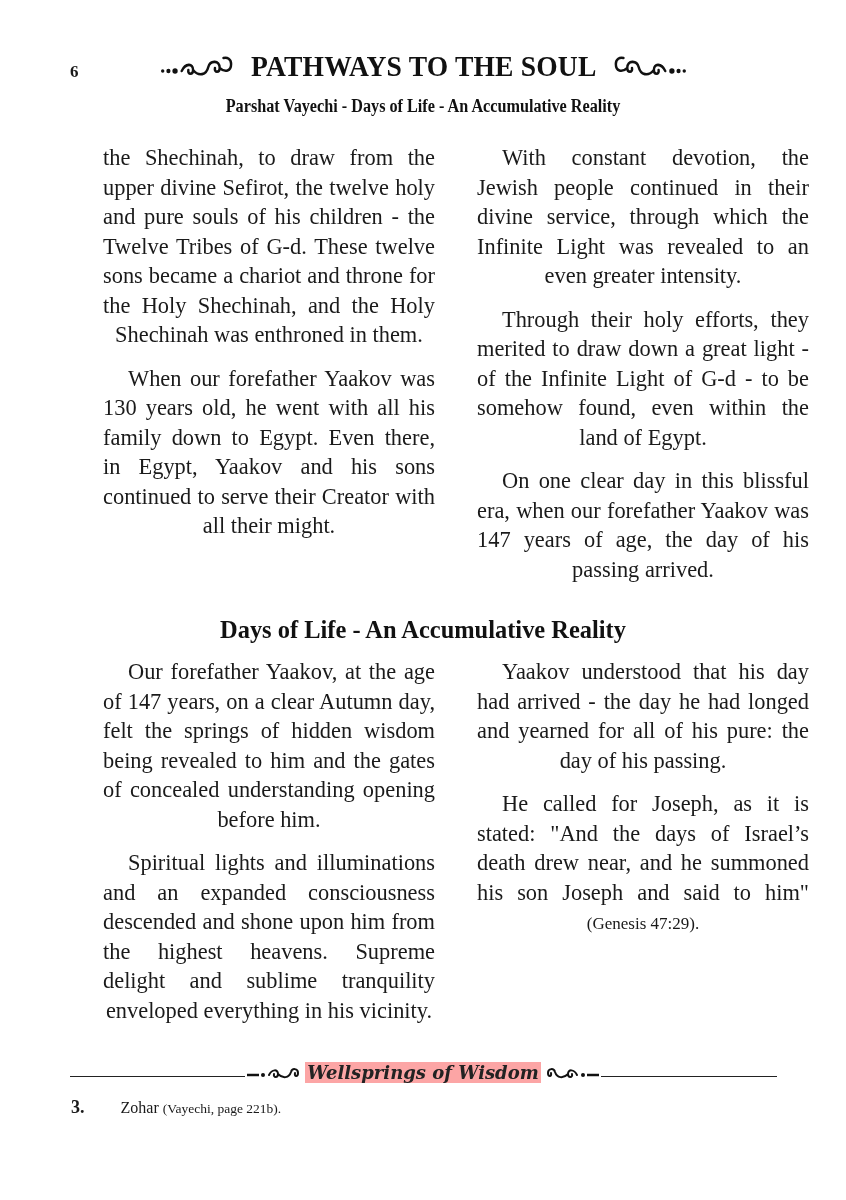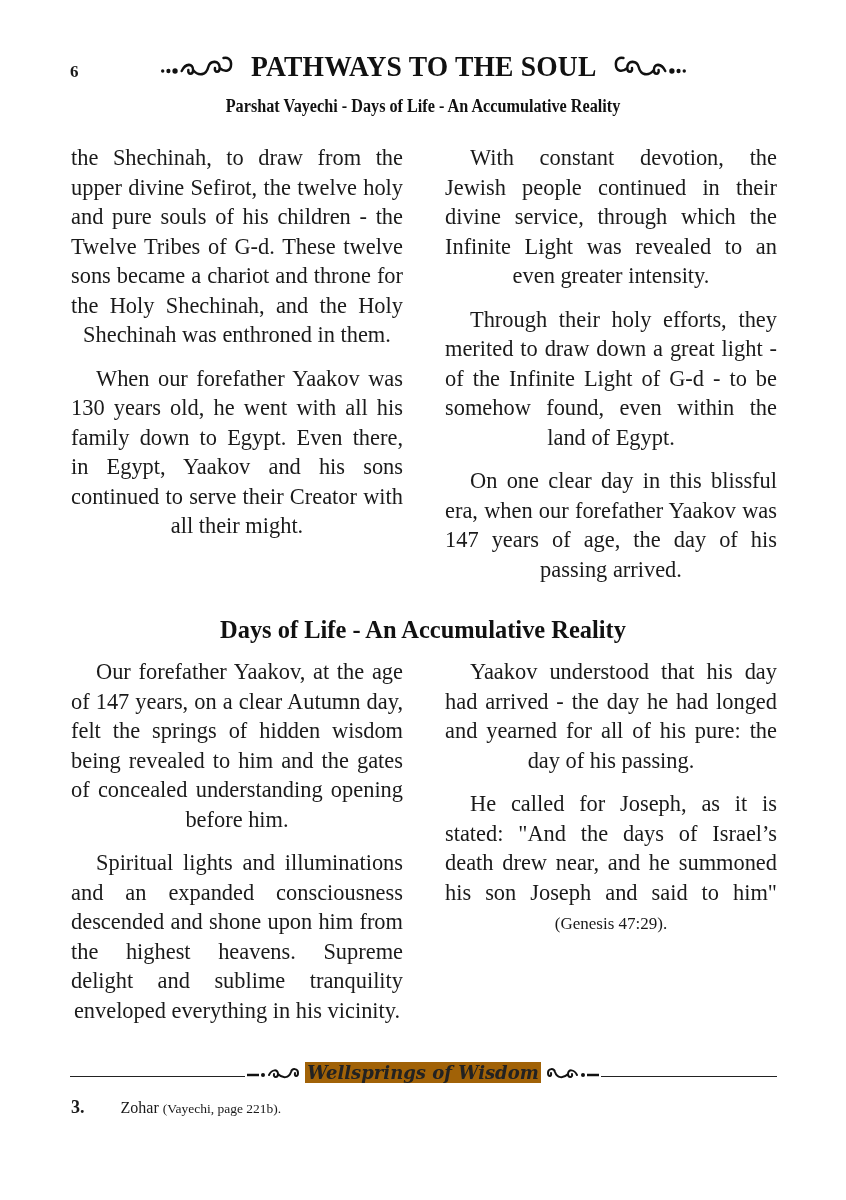--- a/index.html
+++ b/index.html
@@ -4,34 +4,34 @@
 <style>
   html, body { margin:0; padding:0; background:#ffffff; }
   body { width:846px; height:1200px; position:relative; overflow:hidden;
          font-family:"Liberation Serif", "DejaVu Serif", serif; color:#1a1a1a; }
   .page-number { position:absolute; left:70px; top:62px; font-size:17px; font-weight:bold; }
   .running-title { position:absolute; left:0; right:0; top:50px; text-align:center;
          font-size:29px; font-weight:bold; letter-spacing:0.2px; color:#111; transform:scaleX(0.95); }
   .running-title .orn { display:inline-block; vertical-align:middle; }
   .subtitle { position:absolute; left:0; right:0; top:96px; text-align:center;
          font-size:18px; font-weight:bold; color:#111; transform:scaleX(0.9); }
-  .col { position:absolute; width:332px; font-size:22.4px; line-height:29.5px; }
+  .col { position:absolute; width:332px; font-size:22.4px; line-height:29.5px;margin-left:32px; }
   .col p { margin:0 0 14px 0; text-align:justify; text-align-last:center; text-indent:25px; }
   .col p.cont { text-indent:0; }
   .col-l1 { left:71px; top:143px; }
   .col-r1 { left:445px; top:143px; }
   .col-l2 { left:71px; top:657px; }
   .col-r2 { left:445px; top:657px; }
   .section-heading { position:absolute; left:0; right:0; top:615px; text-align:center;
          font-size:26px; font-weight:bold; color:#111; transform:scaleX(0.94); }
   .ref { font-size:17px;font-family:Liberation Serif, serif; }
   sup.fn { font-size:13px; vertical-align:6px; }
   .footer-rule { position:absolute; left:70px; top:1076px; width:707px; height:1px; background:#222; }
   .footer-label { position:absolute; left:0; right:0; top:1062px; text-align:center; }
-  .footer-label span.txt { background:#a16207; font-family:"DejaVu Serif", serif; font-style:italic; font-weight:bold;
+  .footer-label span.txt { background:#fca5a5; font-family:"DejaVu Serif", serif; font-style:italic; font-weight:bold;
          font-size:18px; color:#222; padding:0 2px; }
   .footer-label .orn { background:#fff; display:inline-block; vertical-align:middle; }
   .footnote { position:absolute; left:71px; top:1097px; font-size:16px; }
   .footnote .num { font-weight:bold; font-size:18px; }
   .footnote .src { font-size:16px;margin-left:32px; }
   .footnote .det { font-size:13.5px; }
 </style>
 </head>
 <body>
 

